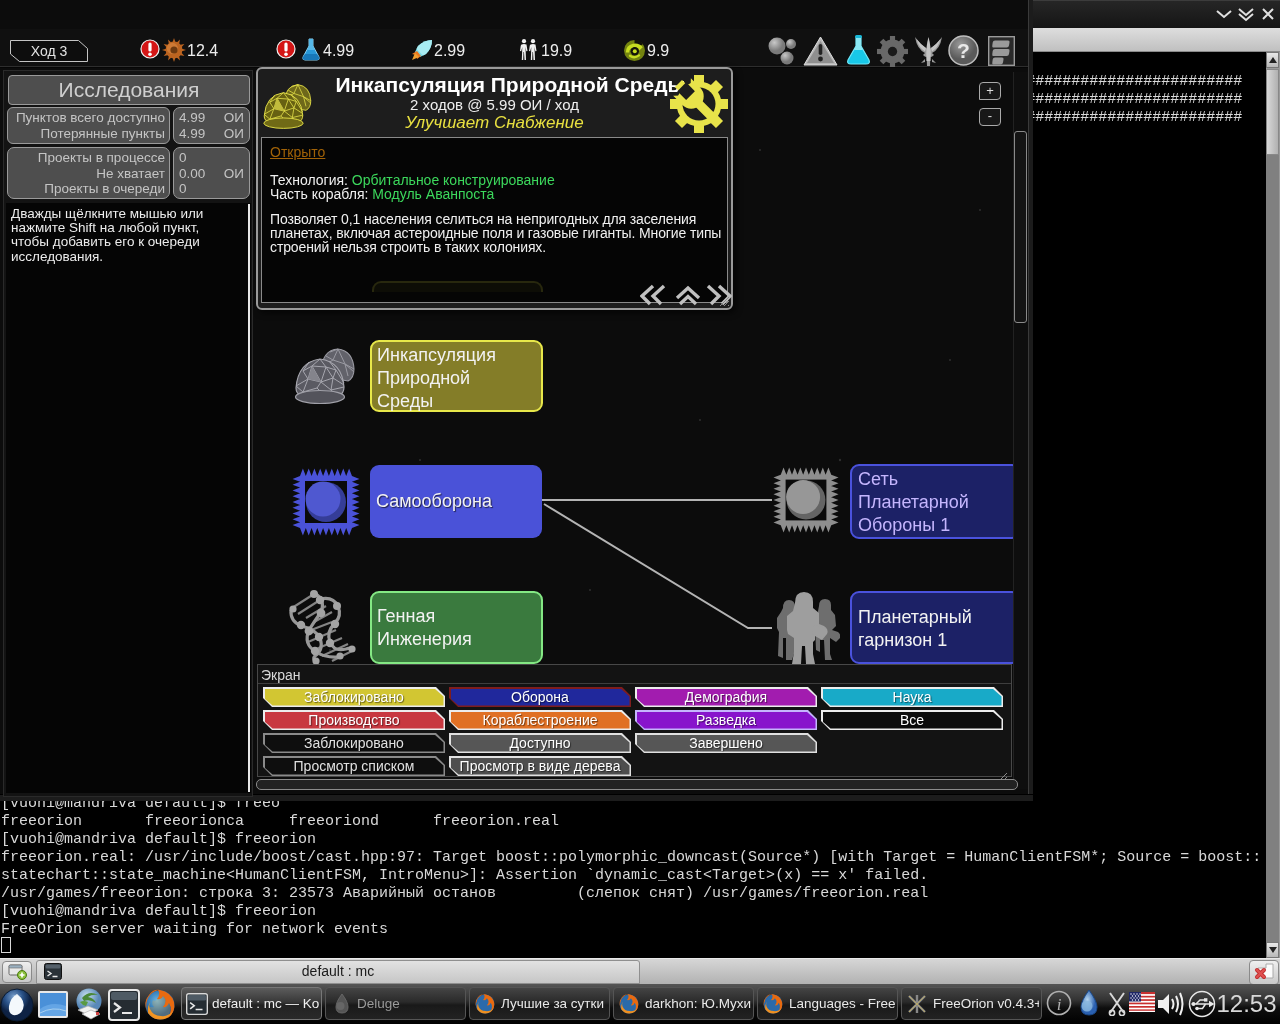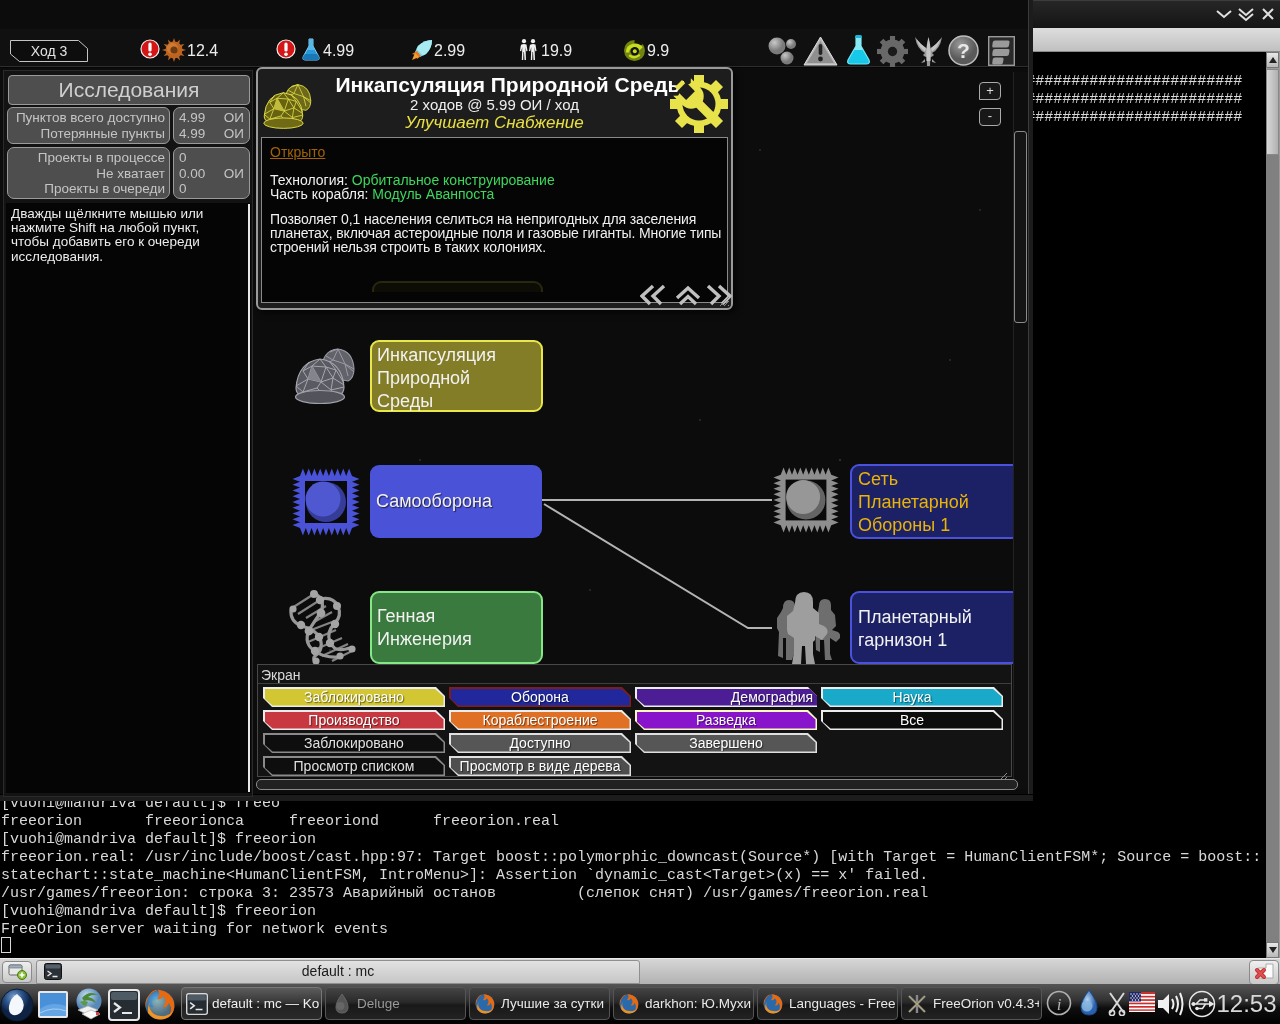--- a/index.html
+++ b/index.html
@@ -318,21 +318,21 @@
     <circle cx="32" cy="32" r="17.5" fill="#4f58d0"></circle>
   </svg>
   <div class="abs" style="left:370px;top:465px;width:172px;height:73px;background:#4a52d8;border-radius:9px;box-sizing:border-box;color:#f2f2f2;font-size:18px;line-height:73px;padding-left:6px;text-shadow:1px 1px 1px #20204a;">Самооборона</div>
 
   <svg class="abs" style="left:771px;top:466px;" width="70" height="68" viewBox="0 0 70 70">
     <path d="M9 9 H61 V61 H9 Z M9.0 9 L11.9 1.5 L14.8 9 Z M14.8 9 L17.7 1.5 L20.6 9 Z M20.6 9 L23.4 1.5 L26.3 9 Z M26.3 9 L29.2 1.5 L32.1 9 Z M32.1 9 L35.0 1.5 L37.9 9 Z M37.9 9 L40.8 1.5 L43.7 9 Z M43.7 9 L46.6 1.5 L49.4 9 Z M49.4 9 L52.3 1.5 L55.2 9 Z M55.2 9 L58.1 1.5 L61.0 9 Z M9.0 61 L11.9 68.5 L14.8 61 Z M14.8 61 L17.7 68.5 L20.6 61 Z M20.6 61 L23.4 68.5 L26.3 61 Z M26.3 61 L29.2 68.5 L32.1 61 Z M32.1 61 L35.0 68.5 L37.9 61 Z M37.9 61 L40.8 68.5 L43.7 61 Z M43.7 61 L46.6 68.5 L49.4 61 Z M49.4 61 L52.3 68.5 L55.2 61 Z M55.2 61 L58.1 68.5 L61.0 61 Z M9 9.0 L1.5 11.9 L9 14.8 Z M9 14.8 L1.5 17.7 L9 20.6 Z M9 20.6 L1.5 23.4 L9 26.3 Z M9 26.3 L1.5 29.2 L9 32.1 Z M9 32.1 L1.5 35.0 L9 37.9 Z M9 37.9 L1.5 40.8 L9 43.7 Z M9 43.7 L1.5 46.6 L9 49.4 Z M9 49.4 L1.5 52.3 L9 55.2 Z M9 55.2 L1.5 58.1 L9 61.0 Z M61 9.0 L68.5 11.9 L61 14.8 Z M61 14.8 L68.5 17.7 L61 20.6 Z M61 20.6 L68.5 23.4 L61 26.3 Z M61 26.3 L68.5 29.2 L61 32.1 Z M61 32.1 L68.5 35.0 L61 37.9 Z M61 37.9 L68.5 40.8 L61 43.7 Z M61 43.7 L68.5 46.6 L61 49.4 Z M61 49.4 L68.5 52.3 L61 55.2 Z M61 55.2 L68.5 58.1 L61 61.0 Z" fill="#8e8e8e"></path>
     <rect x="14" y="14" width="42" height="42" fill="#0a0a0a"></rect>
     <circle cx="35" cy="35" r="20" fill="#646464"></circle>
     <circle cx="32" cy="32" r="17.5" fill="#979797"></circle>
   </svg>
-  <div class="abs" style="left:850px;top:464px;width:171px;height:75px;background:#1c2166;border:2px solid #4a52dd;border-radius:9px;box-sizing:border-box;color:#eab308;font-size:18px;line-height:23px;padding:2px 0 0 6px;">Сеть<br>Планетарной<br>Обороны 1</div>
+  <div class="abs" style="left:850px;top:464px;width:171px;height:75px;background:#1c2166;border:2px solid #4a52dd;border-radius:9px;box-sizing:border-box;color:#c4b5fd;font-size:18px;line-height:23px;padding:2px 0 0 6px;">Сеть<br>Планетарной<br>Обороны 1</div>
 
   <svg class="abs" style="left:288px;top:588px;" width="75" height="78" viewBox="0 0 75 78">
     <g stroke="#848484" stroke-width="2.2" fill="none">
       <path d="M4 20 L26 6 M10 26 L32 12 M18 30 L38 18 M26 34 L44 24 M18 44 L44 34 M20 54 L48 42 M26 62 L54 50 M34 68 L60 56 M44 73 L66 62"></path>
     </g>
     <g stroke="#989898" stroke-width="3.2" fill="none">
       <path d="M26 5 Q38 12 33 24 Q26 34 21 42 Q15 56 28 64 Q38 70 50 69"></path>
       <path d="M3 22 Q2 34 14 38 Q28 42 32 50 Q36 62 27 68 Q24 71 28 74"></path>
       <path d="M32 11 Q45 8 50 18 Q54 28 47 35 Q38 44 42 54 Q46 64 58 61 Q64 59 66 62"></path>
     </g>
@@ -437,32 +437,32 @@
           <path d="M9 0 L0 9 M9 4 L4 9 M9 8 L8 9" stroke="#888" stroke-width="1"></path>
         </svg>
   </div>
   <div class="fb" style="left:263px;top:687px;background:#ececec;">
         <div class="fbi" style="background:#d2c632;">Заблокировано</div>
       </div>
   <div class="fb" style="left:449px;top:687px;background:#7f1d1d;">
         <div class="fbi" style="background:#20289c;">Оборона</div>
       </div>
   <div class="fb" style="left:635px;top:687px;background:#ececec;">
-        <div class="fbi" style="background:#4c1d95;padding-left:46px;">Демография</div>
+        <div class="fbi" style="background:#a21caf;">Демография</div>
       </div>
   <div class="fb" style="left:821px;top:687px;background:#ececec;">
         <div class="fbi" style="background:#18aac8;">Наука</div>
       </div>
   <div class="fb" style="left:263px;top:710px;background:#ececec;">
         <div class="fbi" style="background:#c83840;">Производство</div>
       </div>
   <div class="fb" style="left:449px;top:710px;background:#ececec;">
         <div class="fbi" style="background:#e07024;">Кораблестроение</div>
       </div>
-  <div class="fb" style="left:635px;top:710px;background:#fef9c3;">
+  <div class="fb" style="left:635px;top:710px;background:#c4b5fd;">
         <div class="fbi" style="background:#8814cc;">Разведка</div>
       </div>
   <div class="fb" style="left:821px;top:710px;background:#ececec;">
         <div class="fbi" style="background:#0c0c0c;">Все</div>
       </div>
   <div class="fb" style="left:263px;top:733px;background:#8a8a8a;">
         <div class="fbi" style="background:#0e0e0e;color:#e0e0e0;">Заблокировано</div>
       </div>
   <div class="fb" style="left:449px;top:733px;background:#e0e0e0;">
         <div class="fbi" style="background:#565656;">Доступно</div>

